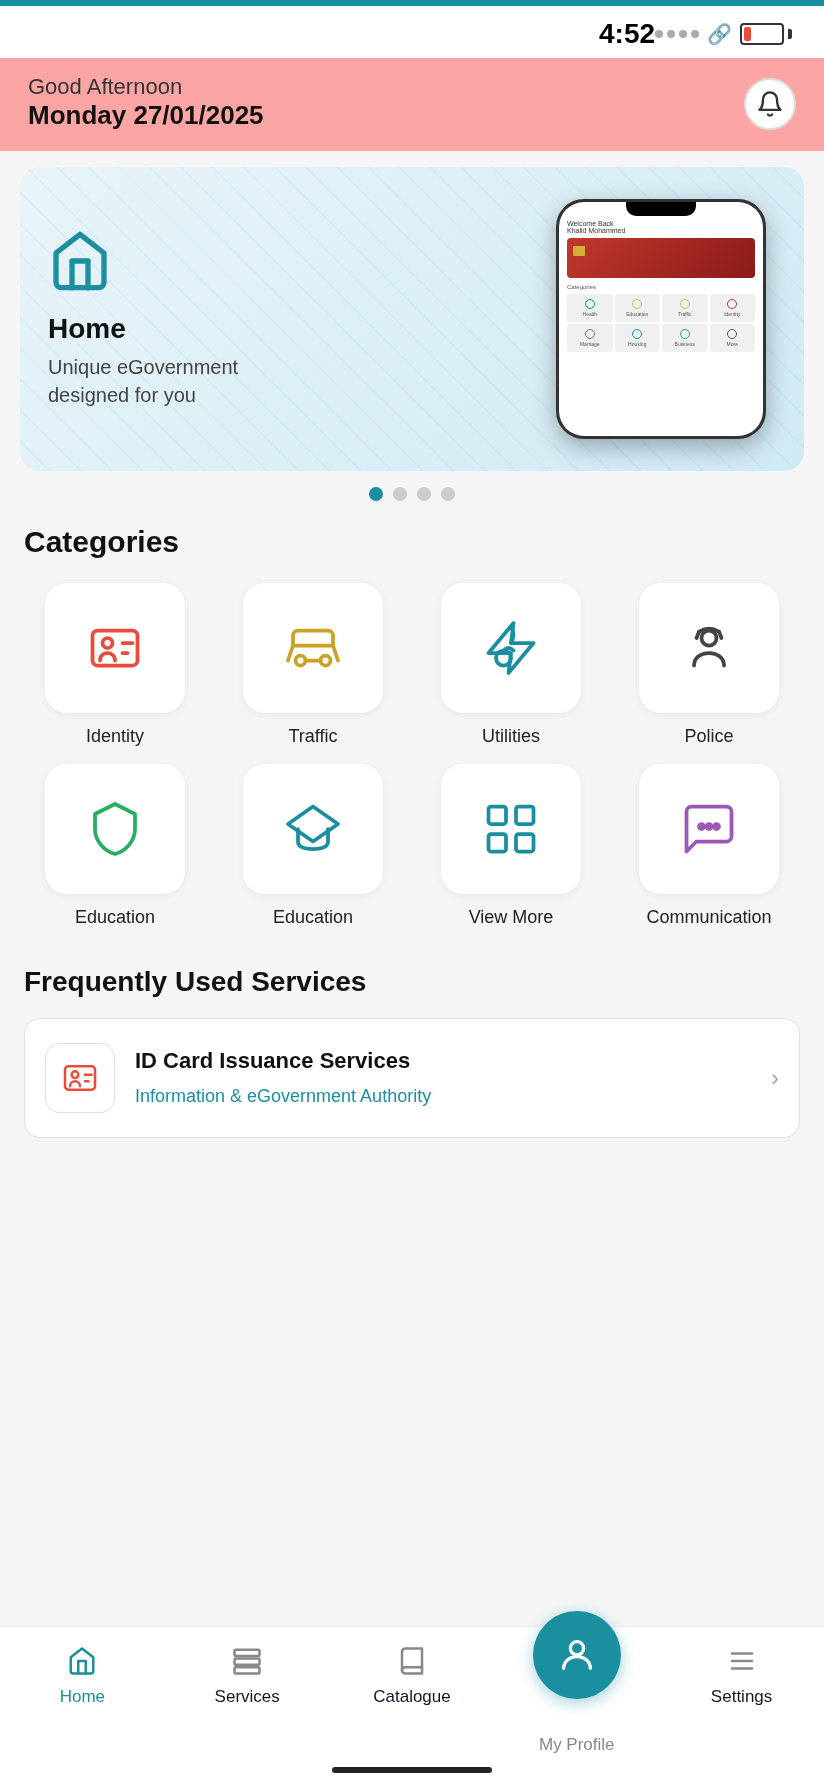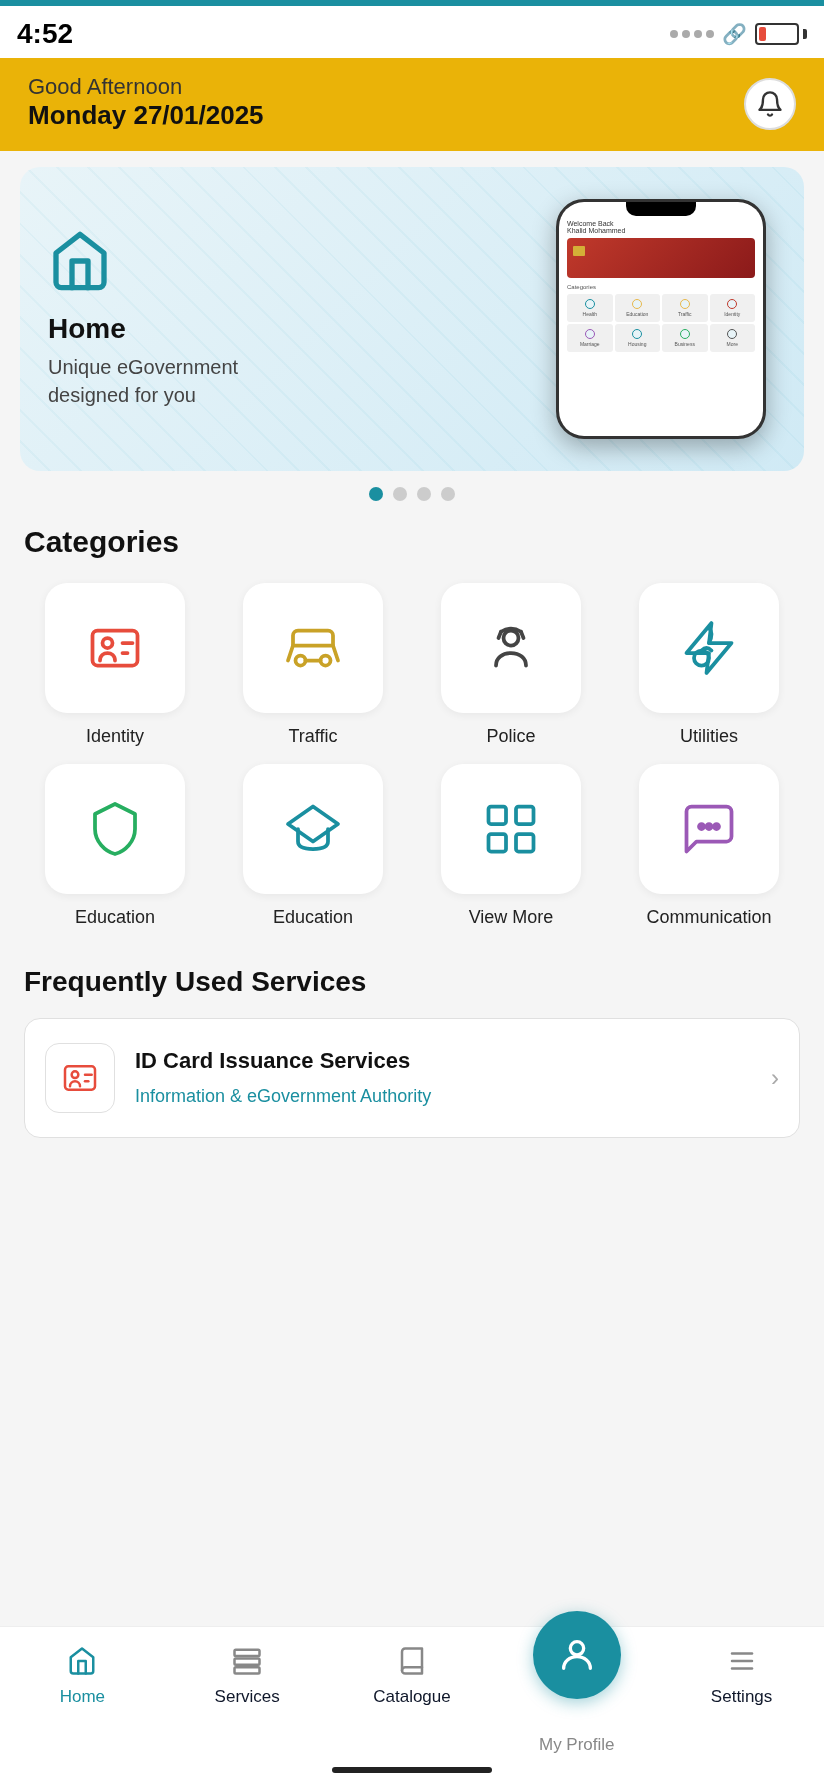--- a/index.html
+++ b/index.html
@@ -10,23 +10,23 @@
       width: 824px;
       min-height: 1783px;
       position: relative;
       overflow-x: hidden;
     }
 
     
     .status-bar {
       background: #fff;
       display: flex;
-      justify-content: space-between;
-      align-items: center;
-      padding: 12px 17px 8px;
+      justify-content: flex-end;
+      align-items: center;
+      padding: 12px 32px 8px;
     }
     .status-time {
       font-size: 28px;
       font-weight: 600;
       color: #000;
     }
     .status-icons {
       display: flex;
       align-items: center;
       gap: 8px;
@@ -60,21 +60,21 @@
       width: 4px; height: 10px;
       background: #333;
       border-radius: 0 2px 2px 0;
     }
     .link-icon {
       font-size: 20px; color: #555;
     }
 
     
     .header {
-      background: #eab308;
+      background: #fca5a5;
       padding: 16px 28px 20px;
       display: flex;
       justify-content: space-between;
       align-items: flex-start;
       position: relative;
       overflow: hidden;
     }
     .header-text .greeting {
       font-size: 22px;
       color: #333;
@@ -514,41 +514,41 @@
           <circle cx="7" cy="17" r="2"></circle>
           <circle cx="17" cy="17" r="2"></circle>
           <line x1="9" y1="17" x2="15" y2="17"></line>
         </svg>
       </div>
       <span class="category-label">Traffic</span>
     </div>
 
     <div class="category-item">
       <div class="category-icon-box">
+        <svg class="icon-svg" viewBox="0 0 24 24" fill="none" stroke-width="1.5" stroke-linecap="round" stroke-linejoin="round">
+          <path d="M13 2L3 14h9l-1 8 10-12h-9l1-8z" stroke="#1a8fa0"></path>
+          <path d="M12 10 Q14 6 12 4" stroke="#1a8fa0" fill="none"></path>
+          <circle cx="9" cy="16" r="3" stroke="#1a8fa0" fill="none"></circle>
+          <path d="M9 13 Q11 11 13 13" stroke="#1a8fa0"></path>
+        </svg>
+      </div>
+      <span class="category-label">Utilities</span>
+    </div>
+
+    <div class="category-item">
+      <div class="category-icon-box">
         <svg class="icon-svg" viewBox="0 0 24 24" fill="none" stroke="#444" stroke-width="1.5" stroke-linecap="round" stroke-linejoin="round">
           <circle cx="12" cy="8" r="3"></circle>
           <path d="M6 19c0-3 2.5-5 6-5s6 2 6 5"></path>
           <path d="M8 5.5 Q12 3 16 5.5" stroke="#444"></path>
           <line x1="8" y1="5.5" x2="7" y2="8" stroke="#444"></line>
           <line x1="16" y1="5.5" x2="17" y2="8" stroke="#444"></line>
         </svg>
       </div>
       <span class="category-label">Police</span>
-    </div>
-
-    <div class="category-item">
-      <div class="category-icon-box">
-        <svg class="icon-svg" viewBox="0 0 24 24" fill="none" stroke-width="1.5" stroke-linecap="round" stroke-linejoin="round">
-          <path d="M13 2L3 14h9l-1 8 10-12h-9l1-8z" stroke="#1a8fa0"></path>
-          <path d="M12 10 Q14 6 12 4" stroke="#1a8fa0" fill="none"></path>
-          <circle cx="9" cy="16" r="3" stroke="#1a8fa0" fill="none"></circle>
-          <path d="M9 13 Q11 11 13 13" stroke="#1a8fa0"></path>
-        </svg>
-      </div>
-      <span class="category-label">Utilities</span>
     </div>
 
     <div class="category-item">
       <div class="category-icon-box">
         <svg class="icon-svg" viewBox="0 0 24 24" fill="none" stroke="#27ae60" stroke-width="1.5" stroke-linecap="round" stroke-linejoin="round">
           <path d="M12 2L4 6v6c0 5 4 9 8 10 4-1 8-5 8-10V6z"></path>
         </svg>
       </div>
       <span class="category-label">Education</span>
     </div>

